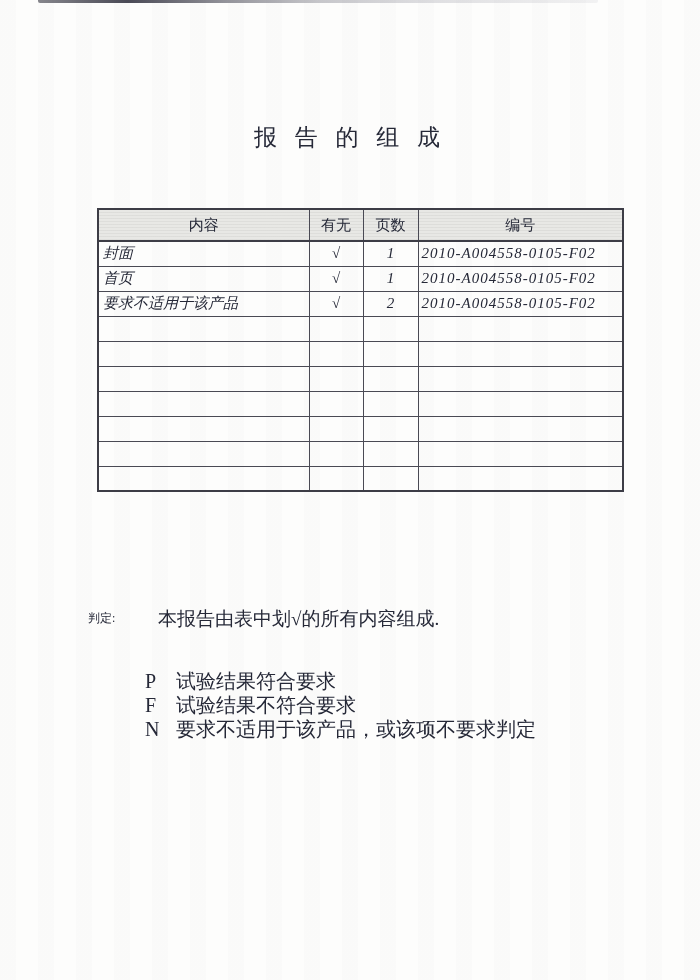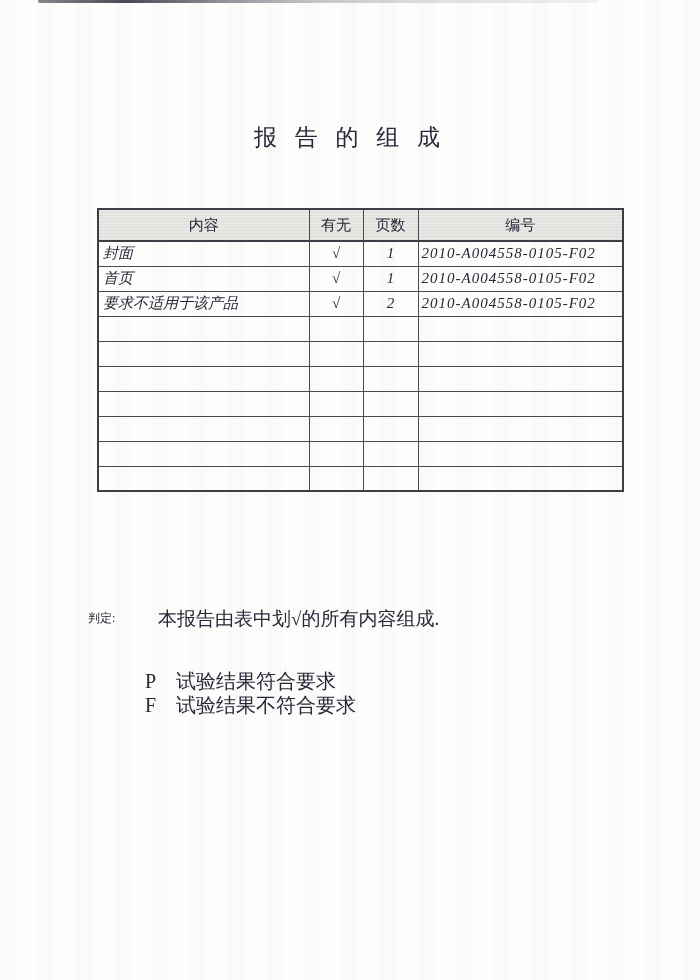--- a/index.html
+++ b/index.html
@@ -177,15 +177,18 @@
   <p class="note">本报告由表中划√的所有内容组成.</p>
 
   <span class="legend-label">判定:</span>
   <div class="legend-items">
     <div class="legend-item">
       <span class="legend-code">P</span><span>试验结果符合要求</span>
     </div>
     <div class="legend-item">
       <span class="legend-code">F</span><span>试验结果不符合要求</span>
     </div>
+    <div class="legend-item">
+      <span class="legend-code">N</span><span>要求不适用于该产品，或该项不要求判定</span>
+    </div>
   </div>
 
 </div>
 
 </body></html>

